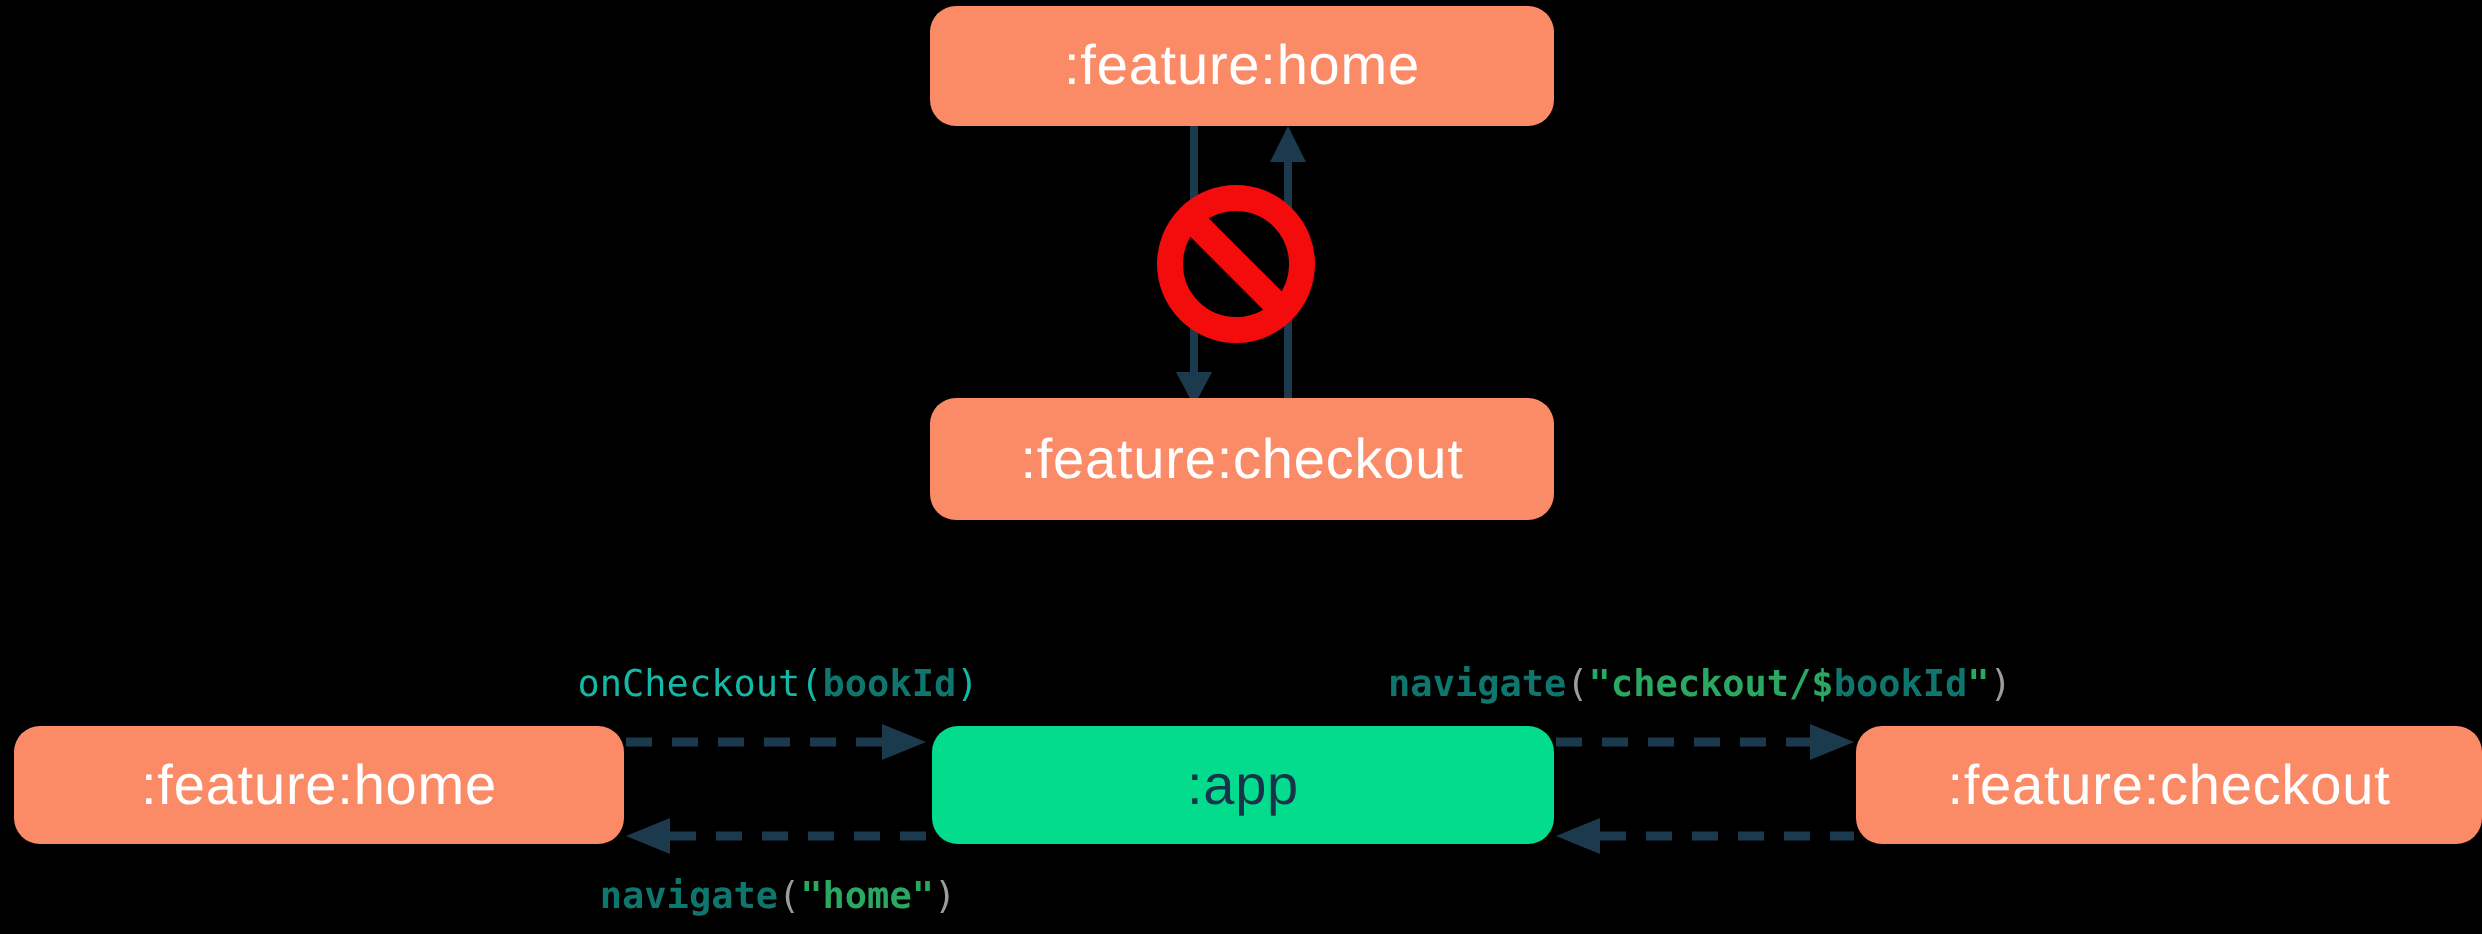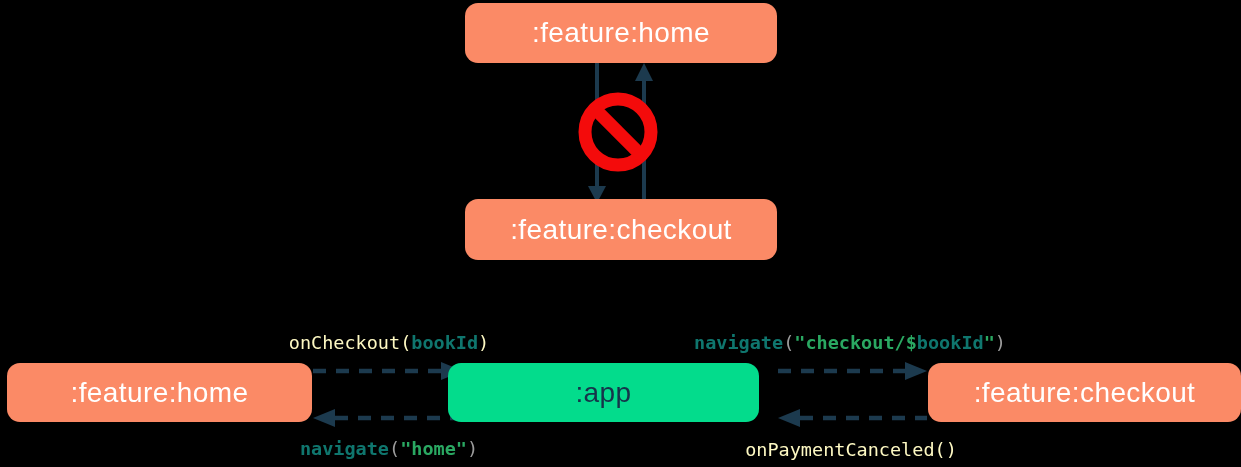--- a/index.html
+++ b/index.html
@@ -20,21 +20,21 @@
     font-weight:400;
   }
   .coral{background:#FB8A66;color:#FFFFFF;}
   .green{background:#03DC8C;color:#16344A;}
   .code-label{
     position:absolute;
     font-family:"DejaVu Sans Mono","Liberation Mono",monospace;
     font-size:18.5px;line-height:24px;
     text-align:center;white-space:nowrap;
   }
-  .c-navy{color:#fef9c3;font-weight:400;}
+  .c-navy{color:#14b8a6;font-weight:400;}
   .c-navy-b{color:#0f766e;font-weight:700;}
   .c-green{color:#2AA862;font-weight:700;}
   .c-gray{color:#9C9C9C;font-weight:400;}
 </style>
 </head>
 <body>
 
 <div class="canvas">
 
   <svg class="arrows-layer" width="1241" height="467" viewBox="0 0 1241 467">
@@ -76,37 +76,34 @@
 
   <svg class="forbidden-layer" style="left:576px;top:90px;" width="84" height="84" viewBox="0 0 84 84">
     <circle cx="42" cy="42" r="33" fill="#000000" stroke="#F40B0B" stroke-width="13"></circle>
     <line x1="18.7" y1="18.7" x2="65.3" y2="65.3" stroke="#F40B0B" stroke-width="13"></line>
   </svg>
 
   <div class="box coral" style="left:7px;top:363px;width:305px;height:59px;">
     <span>:feature:home</span>
   </div>
 
-  <div class="box green" style="left:448px;top:363px;width:311px;height:59px;">
+  <div class="box green" style="left:466px;top:363px;width:311px;height:59px;">
     <span>:app</span>
   </div>
 
   <div class="box coral" style="left:928px;top:363px;width:313px;height:59px;">
     <span>:feature:checkout</span>
   </div>
 
   <div class="code-label" style="left:239px;top:331px;width:300px;">
     <span class="c-navy">onCheckout</span><span class="c-navy">(</span><span class="c-navy-b">bookId</span><span class="c-navy">)</span>
   </div>
 
   <div class="code-label" style="left:239px;top:437px;width:300px;">
     <span class="c-navy-b">navigate</span><span class="c-gray">(</span><span class="c-green">"home"</span><span class="c-gray">)</span>
   </div>
 
   <div class="code-label" style="left:685px;top:331px;width:330px;">
     <span class="c-navy-b">navigate</span><span class="c-gray">(</span><span class="c-green">"checkout/$</span><span class="c-navy-b">bookId</span><span class="c-green">"</span><span class="c-gray">)</span>
   </div>
 
-  <div class="code-label" style="left:701px;top:438px;width:300px;">
-    <span class="c-navy">onPaymentCanceled</span><span class="c-navy">()</span>
-  </div>
 
 </div>
 
 </body></html>

